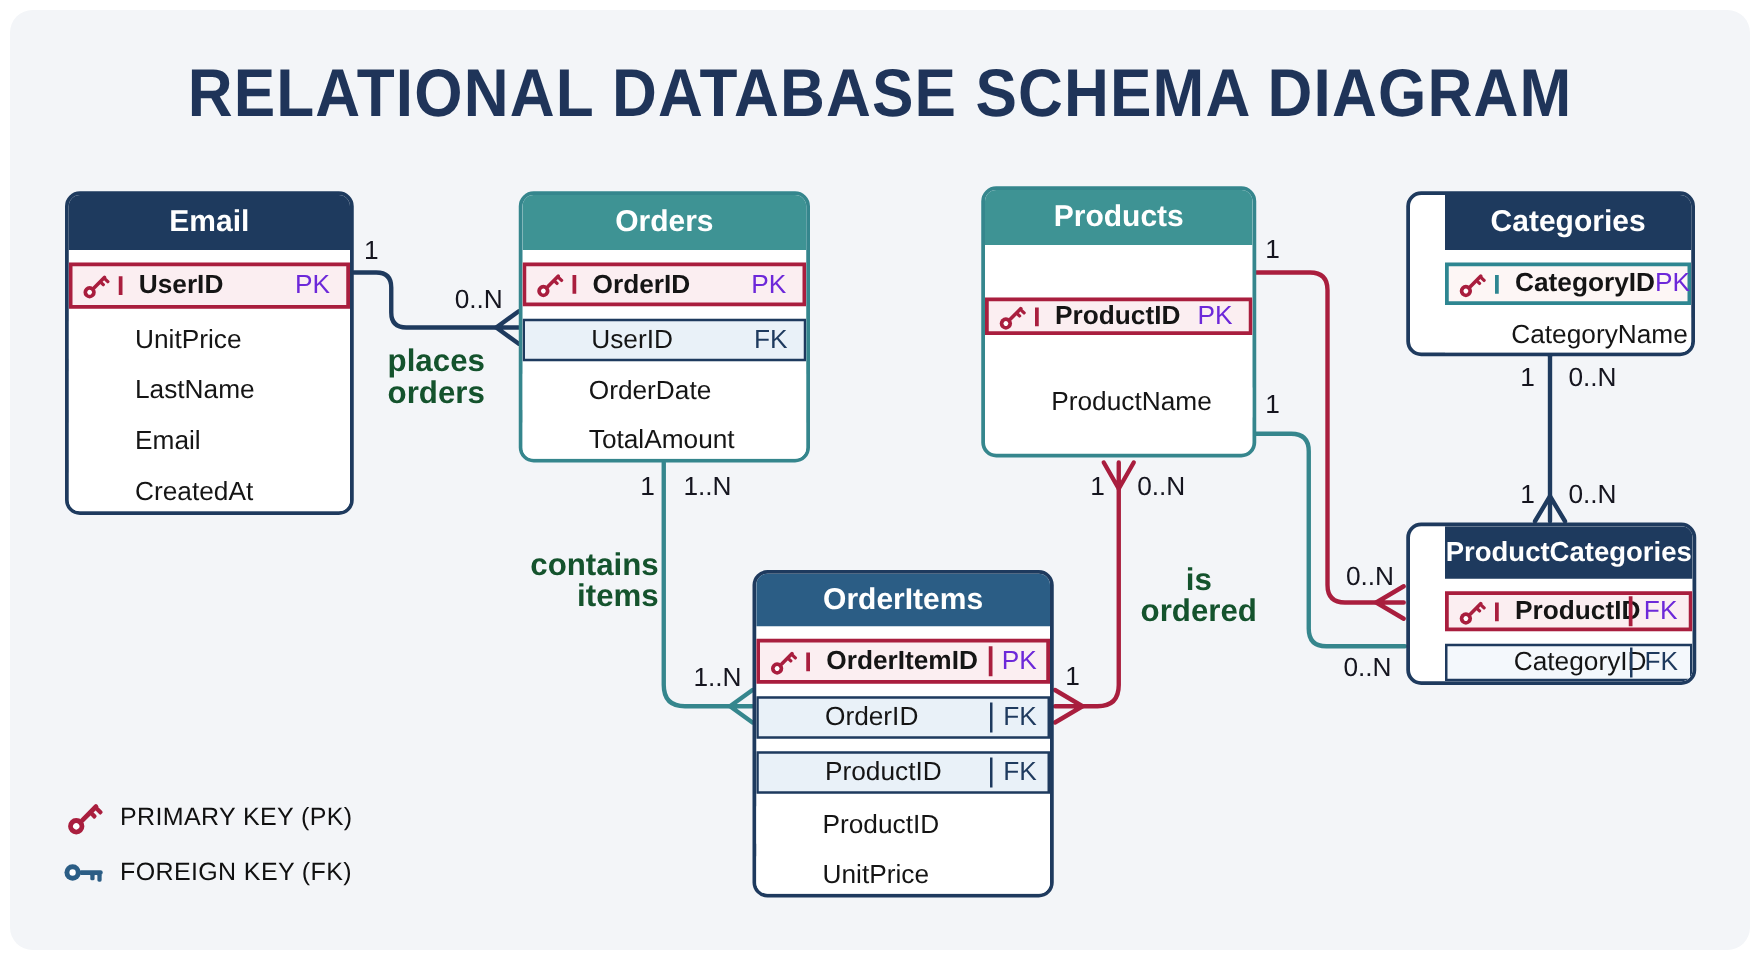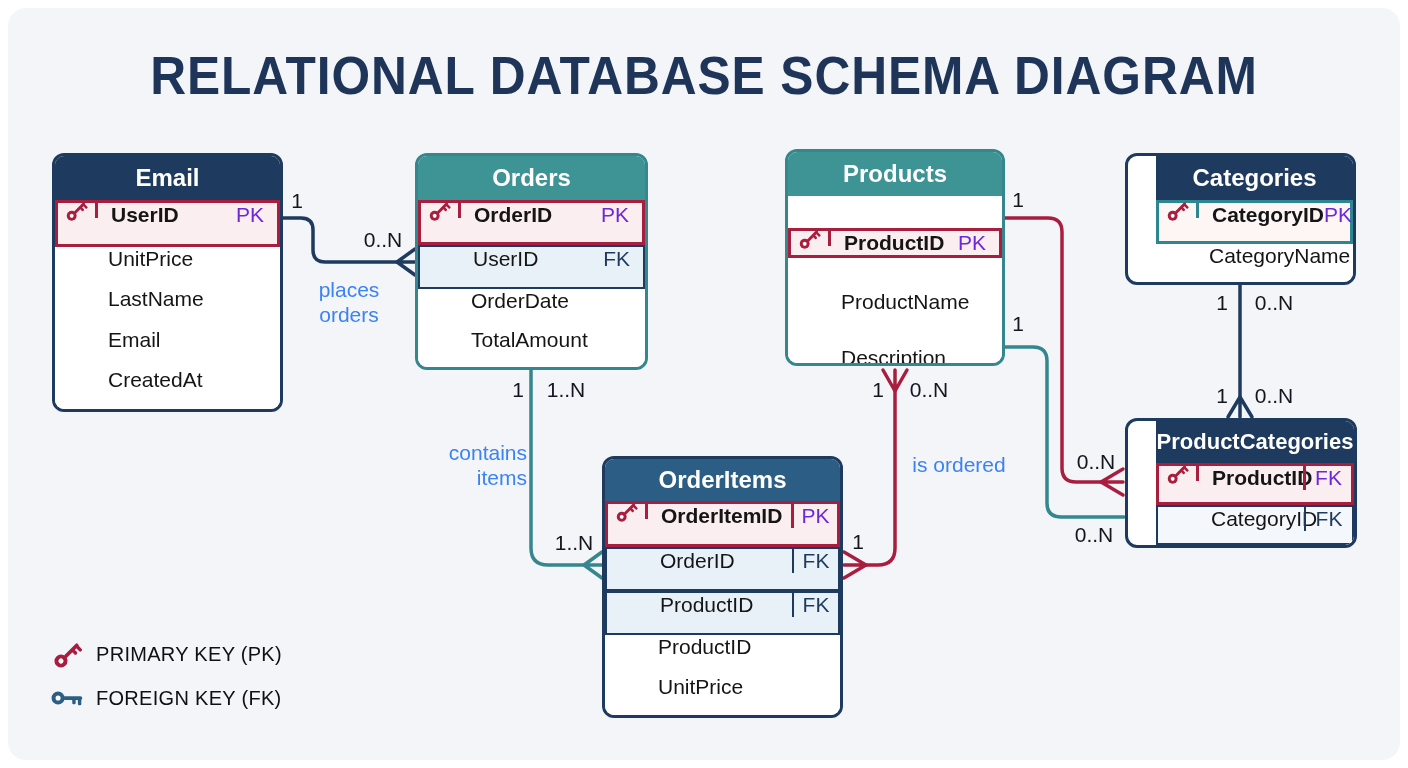--- a/index.html
+++ b/index.html
@@ -41,21 +41,21 @@
 
   .thead {
     flex:0 0 var(--headh,44px);
     display:flex; align-items:center; justify-content:center;
     color:#fff; font-size:24px; font-weight:700;
   }
   .h-navy  { background:#1e3a5e; }
   .h-teal  { background:#3e9394; }
   .h-steel { background:#2b5d85; }
 
-  .row { flex:1; display:flex; align-items:flex-start; background:#fff; }
+  .row { flex:1; display:flex; align-items:center; background:#fff;margin-top:10px; }
   .icon-cell {
     flex:0 0 40px;
     border-right:2.5px solid var(--border);
     display:flex; align-items:center; justify-content:center;
   }
   .name-cell {
     flex:1; display:flex; align-items:center;
     padding:0 13px; font-size:21px; color:#151515;
     min-width:0;
   }
@@ -89,21 +89,21 @@
 
   
   .card-label {
     position:absolute;
     transform:translate(-50%,-50%);
     font-size:21px; font-weight:500; color:#15151f;
     white-space:nowrap;
   }
   .rel-label {
     position:absolute;
-    font-size:21px; color:#3b82f6; line-height:25px;
+    font-size:25px; color:#14532d; line-height:25px;font-weight:bold;
   }
 
   
   .legend { position:absolute; left:46px; top:632px; }
   .legend-row { display:flex; align-items:center; height:44px; }
   .legend-key { width:44px; display:flex; justify-content:center; }
   .legend-text { font-size:20px; color:#101010; margin-left:6px; letter-spacing:0.3px; }
 
   svg.connectors { position:absolute; left:0; top:0; pointer-events:none; }
 </style>

